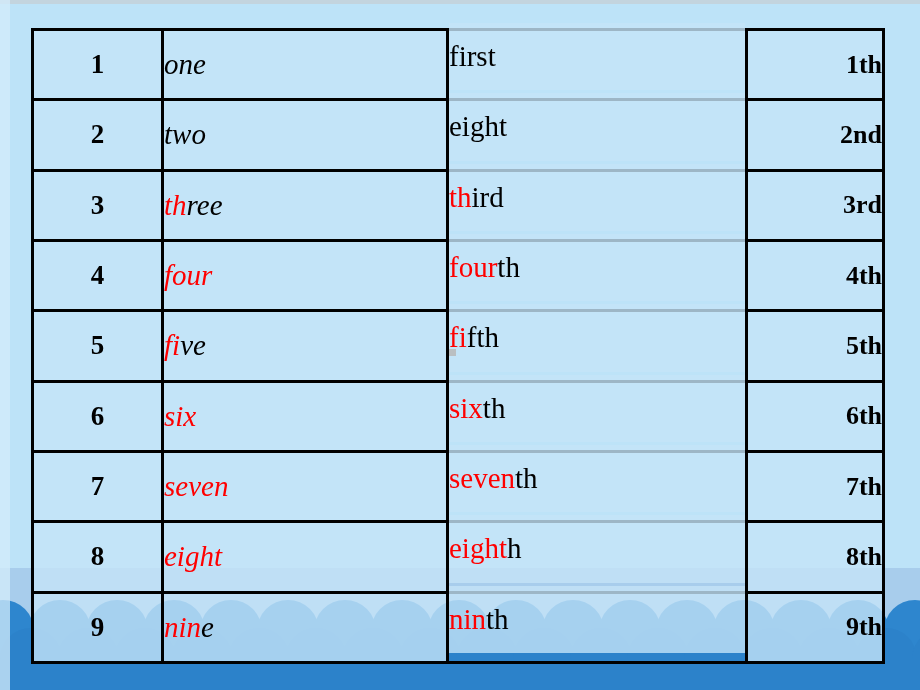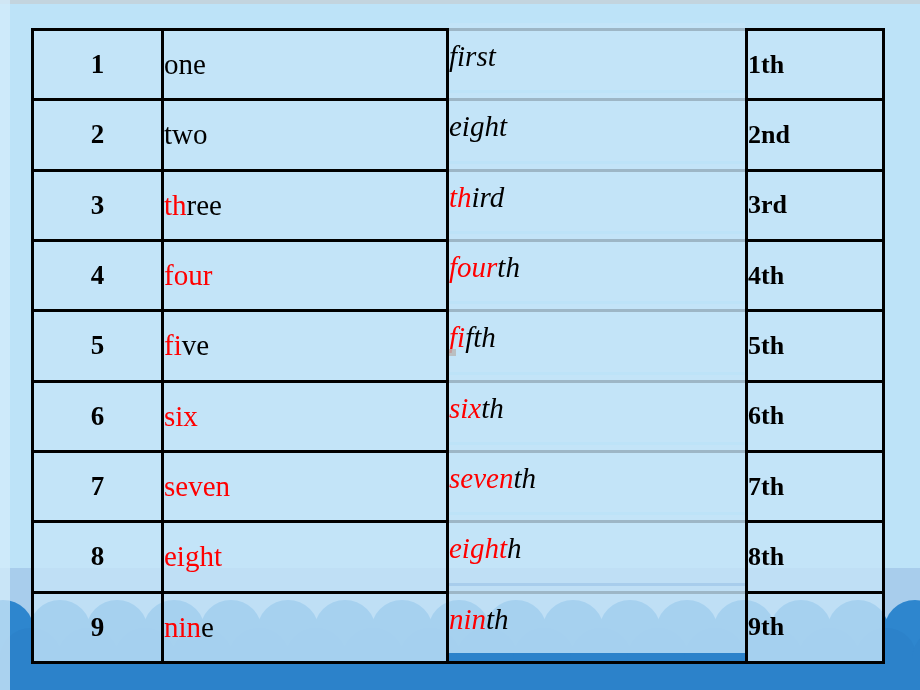--- a/index.html
+++ b/index.html
@@ -46,30 +46,30 @@
   col.c-card {width:285px;}
   col.c-ord  {width:299px;}
   col.c-abbr {width:137px;}
 
   .cell-num{
     font-weight:bold;font-size:27px;color:#000;
     text-align:center;line-height:1;
   }
   .cell-card{
     font-size:29px;color:#000;
-    padding-left:13px;line-height:1;
+    padding-left:13px;line-height:1;font-style:italic;
   }
   .cell-ord{
     font-size:29px;color:#000;
     padding-left:13px;line-height:1;
-    position:relative;top:-8px;font-style:italic;
+    position:relative;top:-8px;
   }
   .cell-abbr{
     font-weight:bold;font-size:26px;color:#000;
-    text-align:left;line-height:1;
+    text-align:right;line-height:1;
   }
   .stem{color:#ff0000;}
   .suffix{color:#000000;}
 
   
   .speck{
     position:absolute;left:449px;top:349px;
     width:7px;height:7px;background:#b9b9b9;opacity:.85;
   }
 </style>

